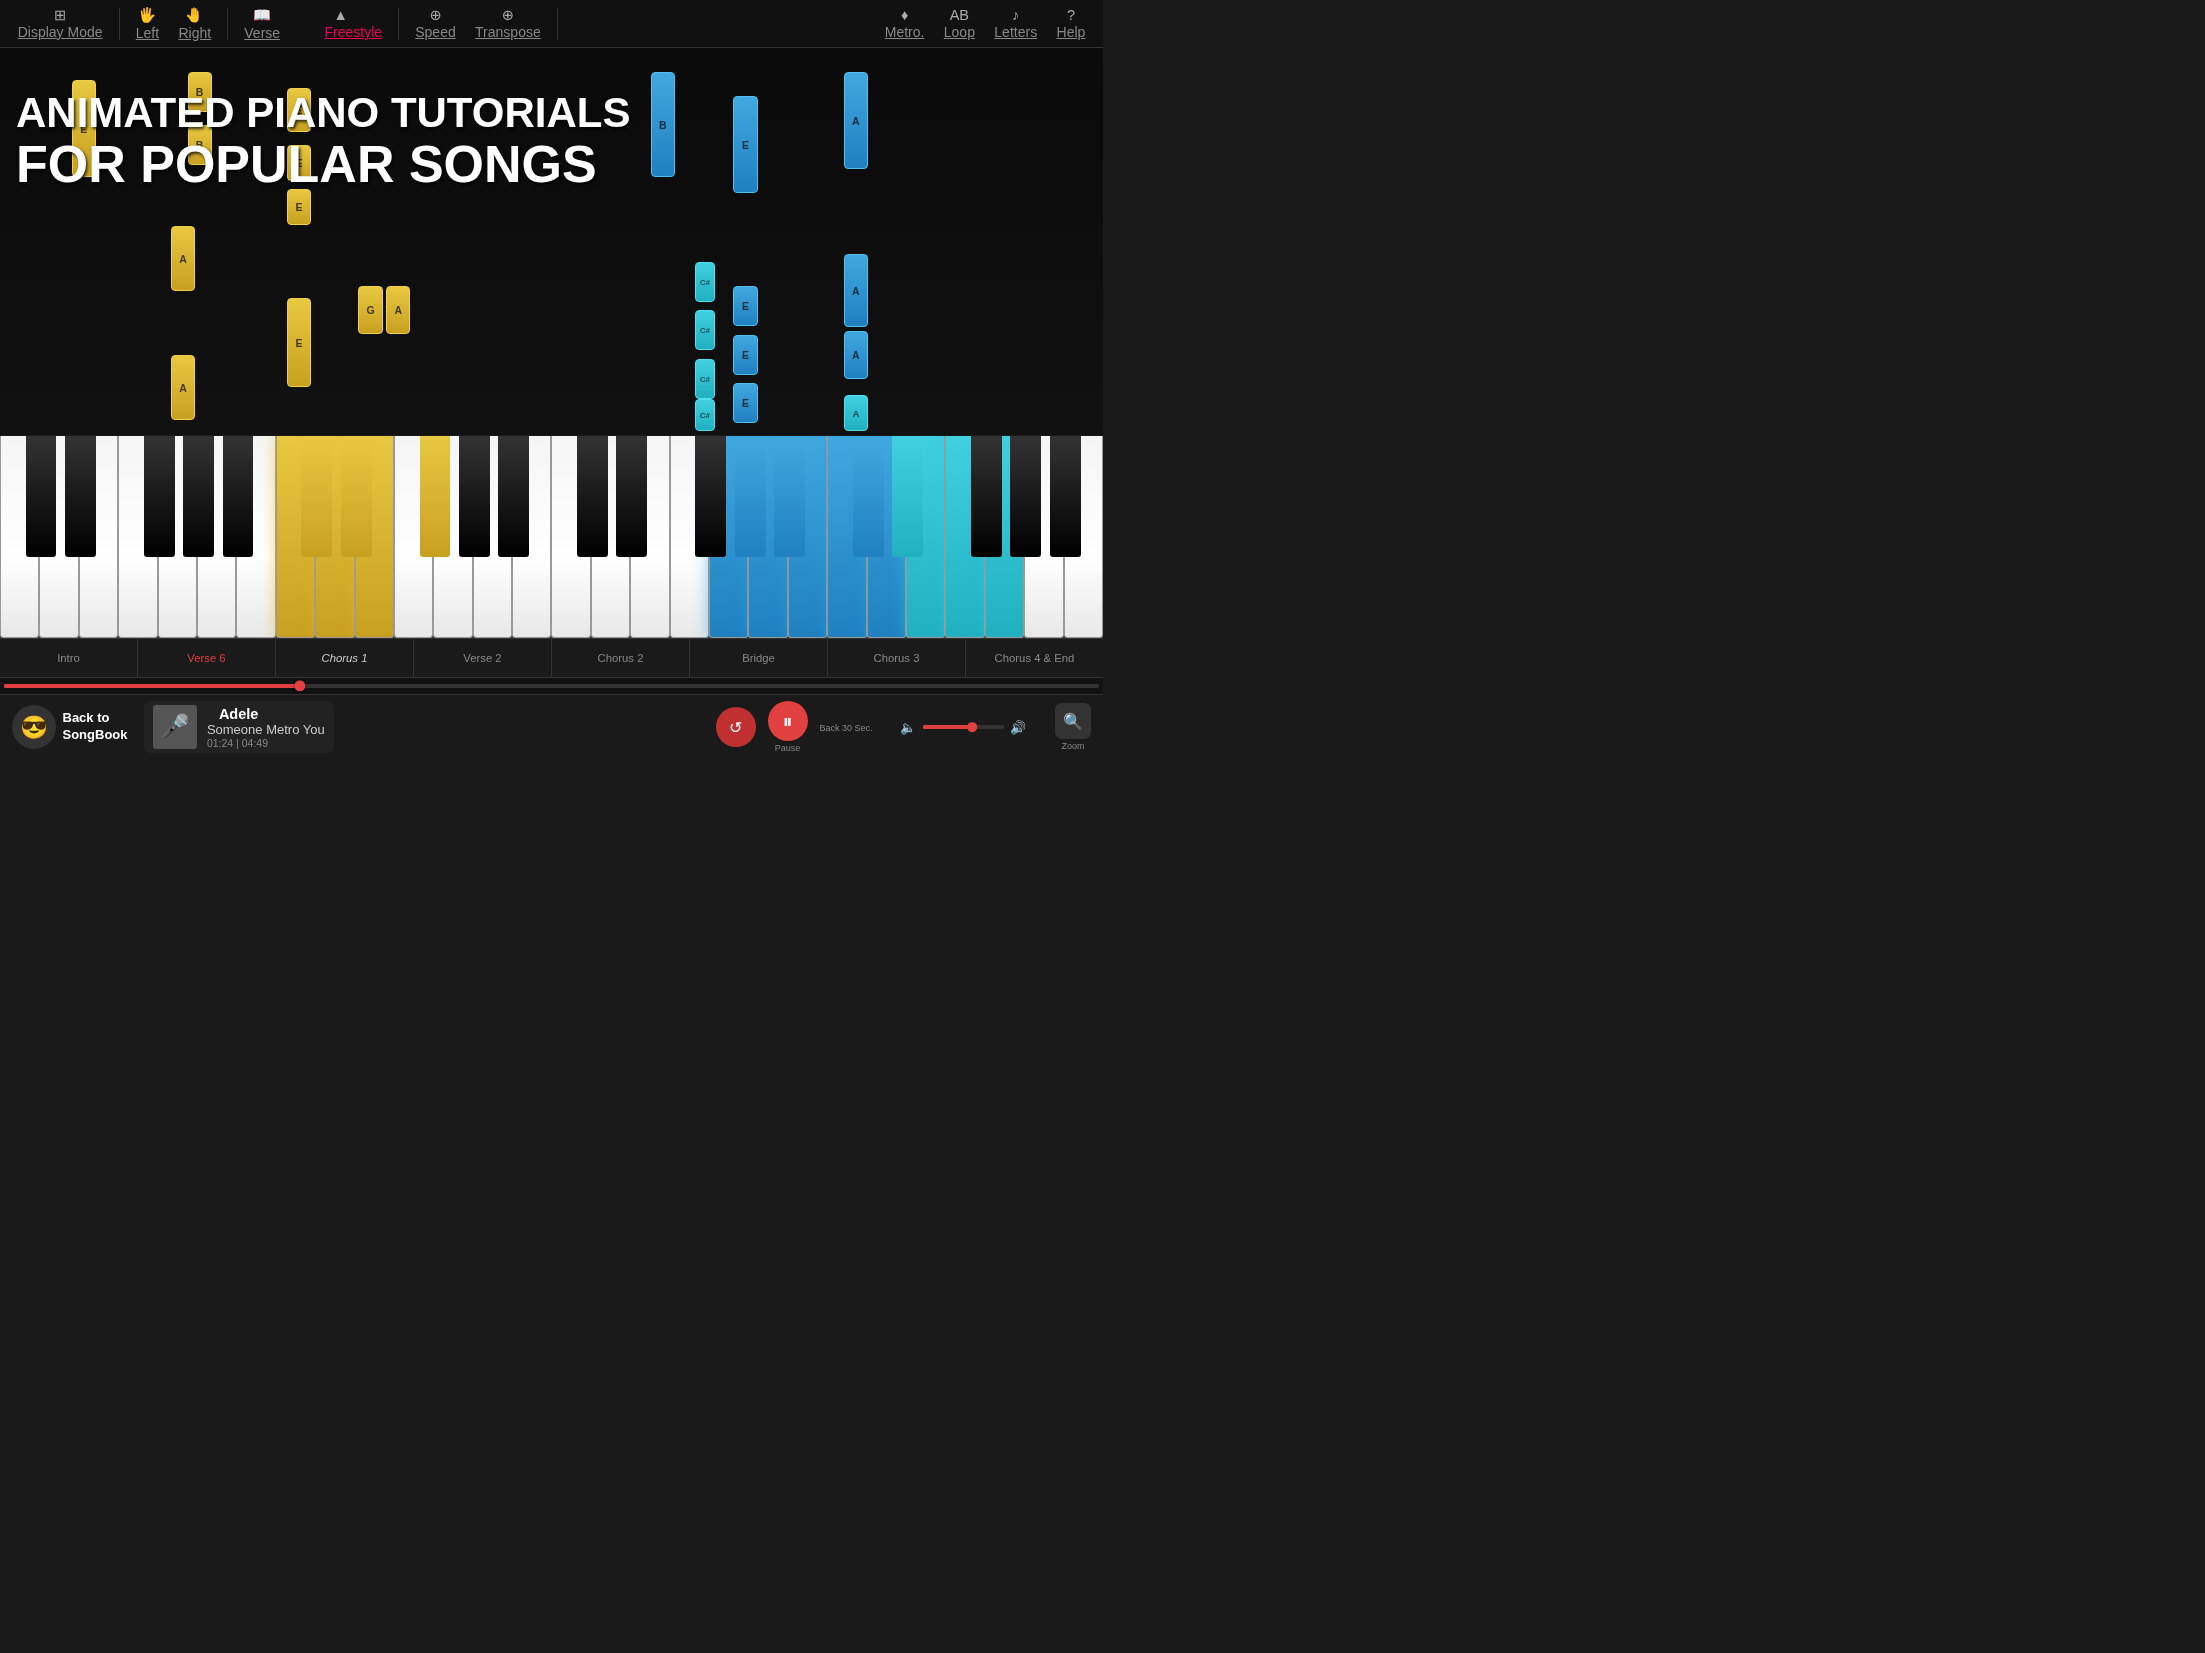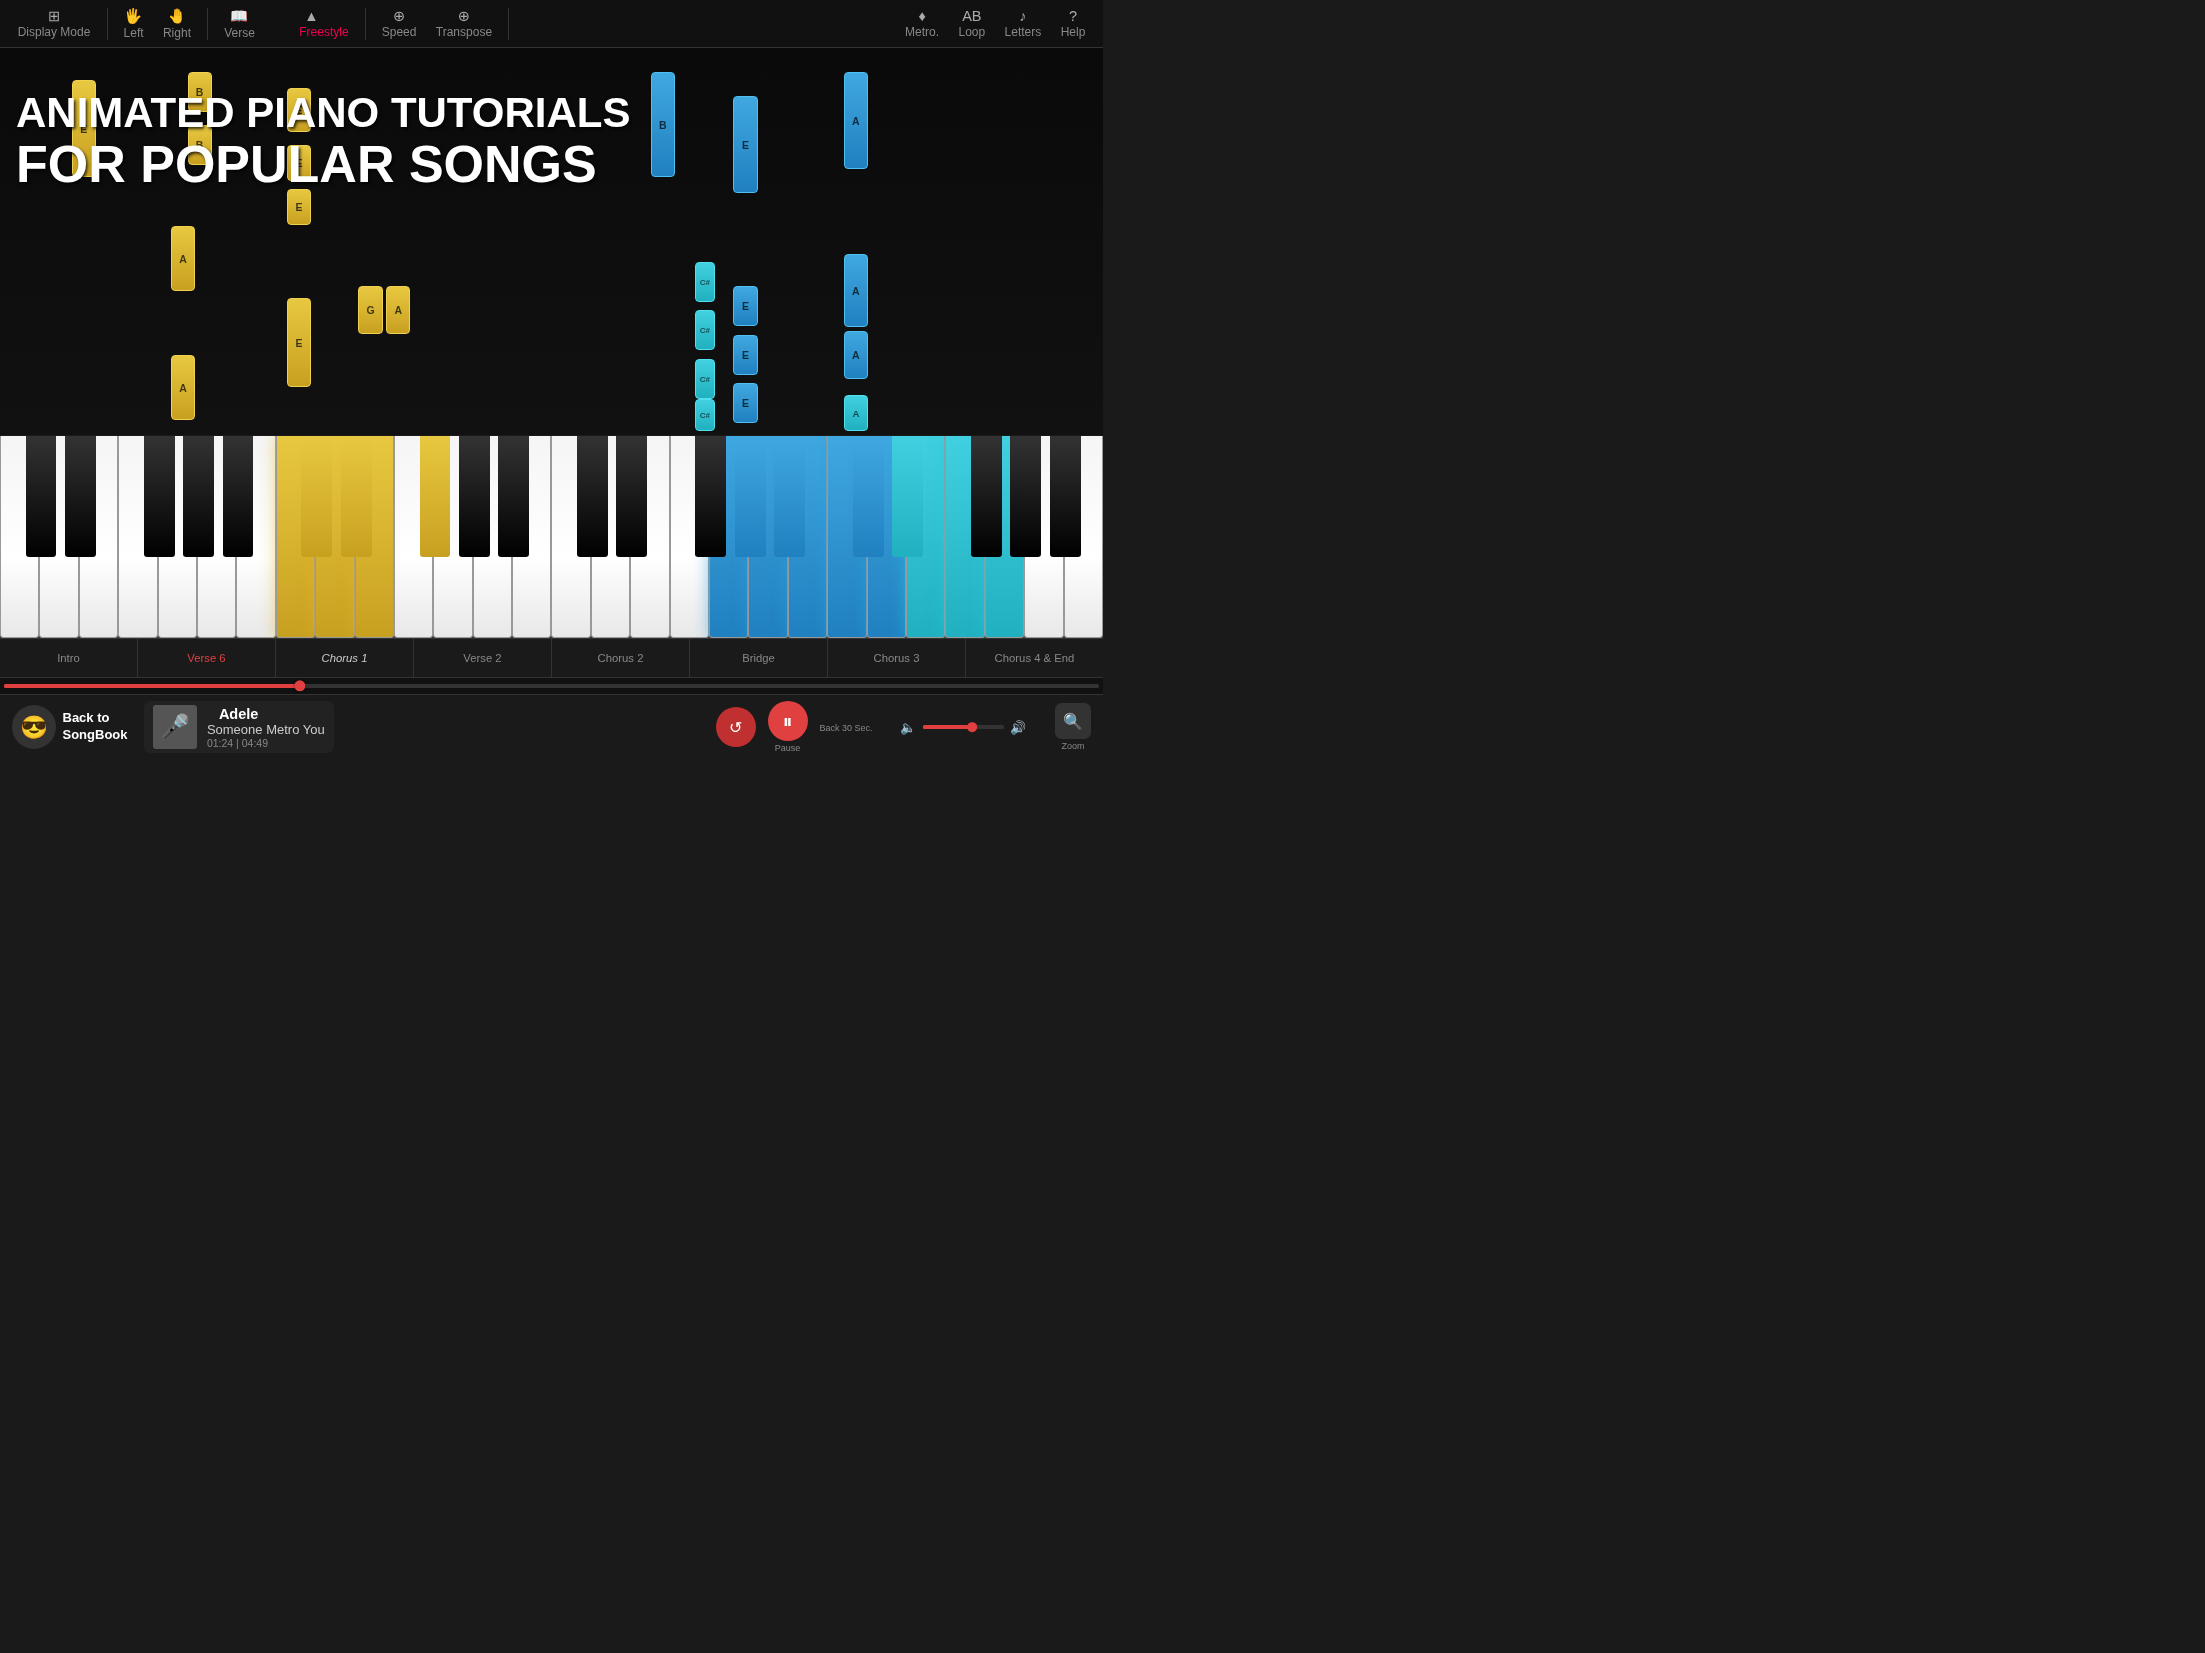--- a/index.html
+++ b/index.html
@@ -29,23 +29,24 @@
       flex-direction: column;
       align-items: center;
       margin: 0 9.7px;
       cursor: pointer;
     }
     .toolbar-group .t-icon {
       font-size: 14.5px;
       color: #aaa;
     }
     .toolbar-group .t-label {
-      font-size: 12px;
+      font-size: 14px;
       color: #888;
       margin-top: 1px;
+      text-decoration: underline;
     }
     .toolbar-group.active .t-label { color: #e05; padding-left: 25px; }
     .toolbar-separator { width: 0.8px; height: 32px; background: #333; margin: 0 6.5px; }
 
     
     #watermark {
       position: absolute;
       top: 48px;
       left: 16px;
       z-index: 50;

